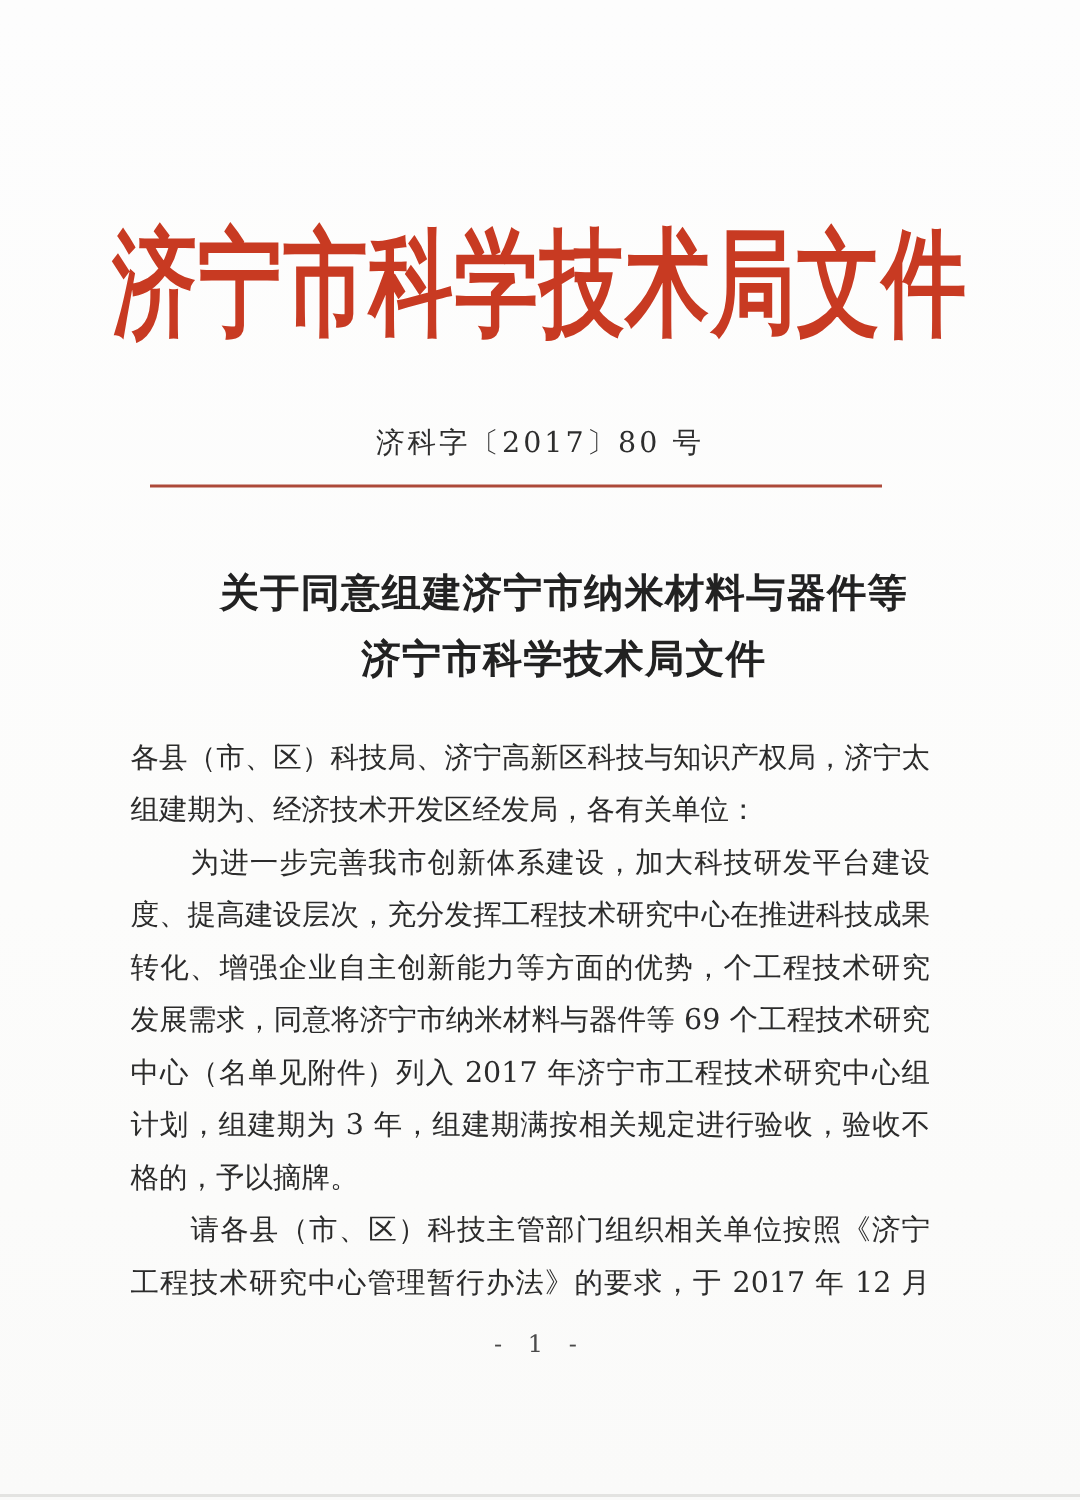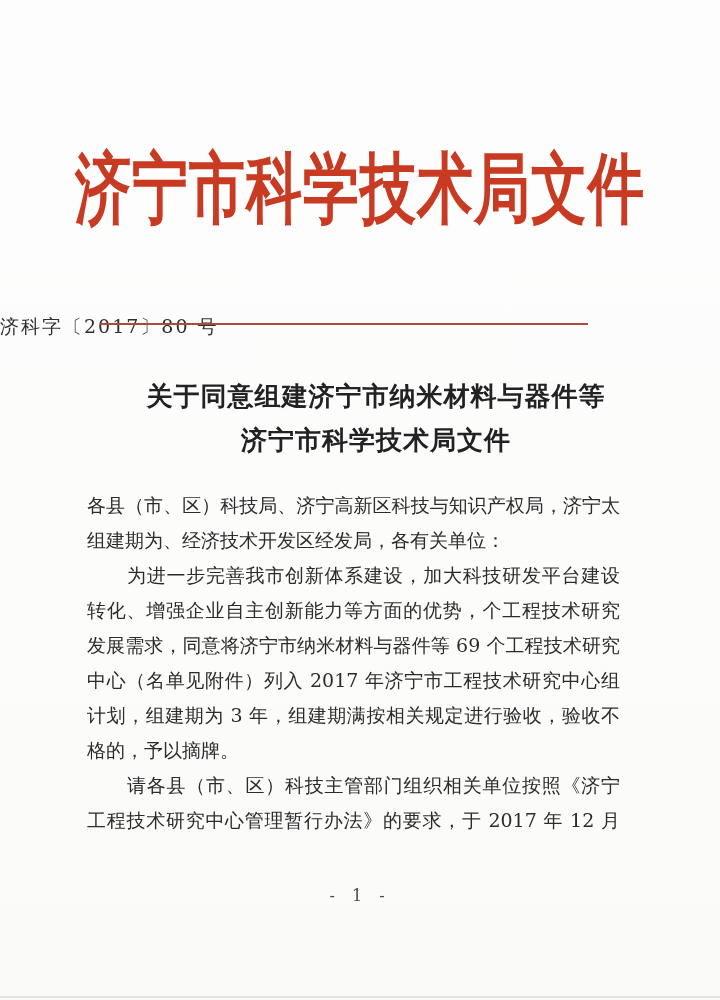--- a/index.html
+++ b/index.html
@@ -39,26 +39,25 @@
     letter-spacing: 1px;
     transform: scaleY(1.38);
     transform-origin: center top;
     white-space: nowrap;
   }
   .doc-number {
     position: absolute;
     top: 282px;
     left: 0;
     width: 720px;
-    text-align: left;
+    text-align: center;
     font-size: 19px;
     color: #2e2e2e;
     letter-spacing: 2px;
     white-space: nowrap;
-    margin-top: 32px;
   }
   .red-rule {
     position: absolute;
     top: 323px;
     left: 100px;
     width: 488px;
     height: 2px;
     background: var(--rule-red, #ad4a3a);
   }
   .doc-title {
@@ -121,20 +120,21 @@
 
   <div class="doc-title">
     <div>关于同意组建济宁市纳米材料与器件等</div>
     <div>济宁市科学技术局文件</div>
   </div>
 
   <div class="body-text">
       <div class="body-line fill">各县（市、区）科技局、济宁高新区科技与知识产权局，济宁太</div>
       <div class="body-line">组建期为、经济技术开发区经发局，各有关单位：</div>
       <div class="body-line fill indent">为进一步完善我市创新体系建设，加大科技研发平台建设力</div>
+      <div class="body-line fill">度、提高建设层次，充分发挥工程技术研究中心在推进科技成果</div>
       <div class="body-line fill">转化、增强企业自主创新能力等方面的优势，个工程技术研究</div>
       <div class="body-line fill">发展需求，同意将济宁市纳米材料与器件等 69 个工程技术研究</div>
       <div class="body-line fill">中心（名单见附件）列入 2017 年济宁市工程技术研究中心组建</div>
       <div class="body-line fill">计划，组建期为 3 年，组建期满按相关规定进行验收，验收不合</div>
       <div class="body-line">格的，予以摘牌。</div>
       <div class="body-line fill indent">请各县（市、区）科技主管部门组织相关单位按照《济宁市</div>
       <div class="body-line fill">工程技术研究中心管理暂行办法》的要求，于 2017 年 12 月 11</div>
     </div>
 
   <div class="page-number">- 1 -</div>

